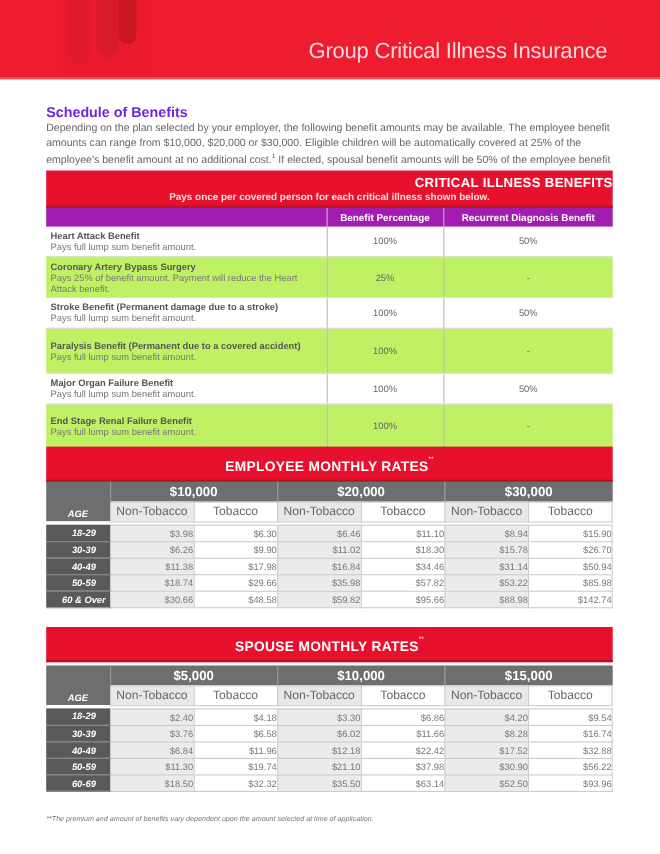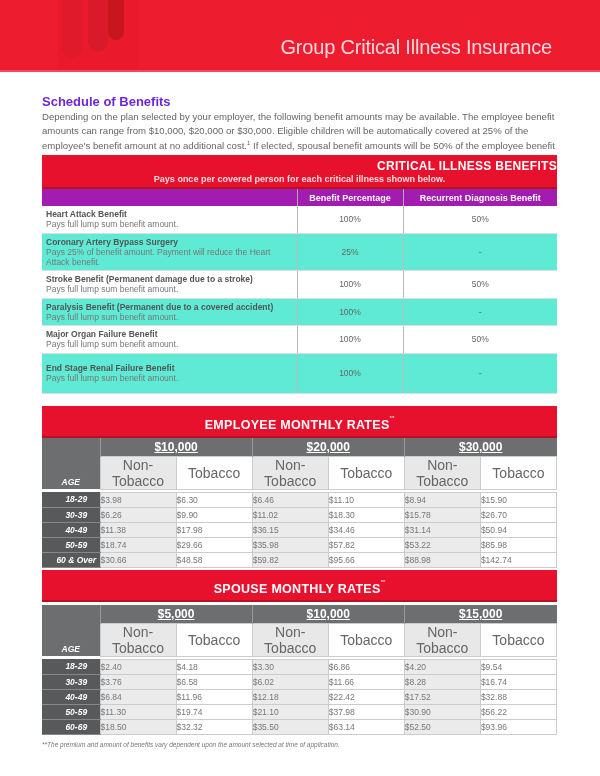--- a/index.html
+++ b/index.html
@@ -20,34 +20,34 @@
   .ci { position: absolute; left: 42px; top: 155px; width: 515px; }
   .redhead { background: #e8112d; color: #fff; text-align: center; border-bottom: 2px solid #b5121f; }
   .ci .redhead { height: 34px; padding-top: 4px; }
   .redhead .h1 { font-size: 12px; font-weight: bold; letter-spacing: .3px; text-align: right; }
   .redhead .h2 { font-size: 9px; font-weight: bold; color: #fdd; margin-top: 1px; }
   .ci table { width: 100%; border-collapse: collapse; font-size: 8.5px; }
   .ci th { background: #a21caf; color: #fff; font-weight: bold; font-size: 9px; height: 17px; border-left: 1px solid #aaa; }
   .ci td { border-left: 1px solid #bbb; color: #666; text-align: center; vertical-align: middle; }
   .ci td.desc { text-align: left; padding: 3px 4px; line-height: 10px; border-left: none; color: #777; }
   .ci td.desc b { color: #555; display: block; }
-  .ci tr.alt td { background: #5eead4; }
+  .ci tr.alt td { background: #bef264; }
   .ci tr td { border-bottom: 1px solid #ddd; }
 
   .rates { position: absolute; left: 42px; width: 515px; }
   .rates .redhead { height: 32px; padding-top: 9px; }
   .rates .redhead .h1 { font-size: 12.5px; }
   .rates .redhead sup { font-size: 6px; vertical-align: top; }
   .rates table { width: 100%; border-collapse: collapse; table-layout: fixed; }
-  .rates .amt { background: #6d6e70; color: #fff; font-weight: bold; font-size: 12px; height: 18px; text-align: center; border-left: 1px solid #999; text-decoration: underline; }
+  .rates .amt { background: #6d6e70; color: #fff; font-weight: bold; font-size: 12px; height: 18px; text-align: center; border-left: 1px solid #999; }
   .rates .agehdr { background: #6d6e70; color: #fff; font-weight: bold; font-style: italic; font-size: 8.5px; width: 58px; }
-  .rates .sub { font-size: 14px; color: #666; text-align: center; height: 18px; border: 1px solid #ccc; }
+  .rates .sub { font-size: 11px; color: #666; text-align: center; height: 18px; border: 1px solid #ccc; }
   .rates .sub.nt { background: #e8e8e8; }
   .rates .age { background: #58595b; color: #fff; font-style: italic; font-weight: bold; font-size: 8.5px; text-align: center; height: 15px; border-bottom: 1px solid #888; padding-left: 11px; }
-  .rates td.v { font-size: 8.5px; color: #777; text-align: left; border: 1px solid #ccc; }
+  .rates td.v { font-size: 8.5px; color: #777; text-align: right; border: 1px solid #ccc; }
   .rates td.v.nt { background: #ebebeb; }
   .rates .spacer td { height: 3px; background: #fff; }
 
   .footnote { position: absolute; left: 42px; top: 741px; font-size: 6.5px; font-style: italic; color: #777; }
 </style>
 </head>
 <body>
 
 <div class="banner">
   <div class="stripe s0"></div>
@@ -86,21 +86,21 @@
     <tr class="alt" style="height:37px">
       <td class="desc"><b>Coronary Artery Bypass Surgery</b><span>Pays 25% of benefit amount. Payment will reduce the Heart Attack benefit.</span></td>
       <td>25%</td>
       <td>-</td>
     </tr>
     <tr style="height:28px">
       <td class="desc"><b>Stroke Benefit (Permanent damage due to a stroke)</b><span>Pays full lump sum benefit amount.</span></td>
       <td>100%</td>
       <td>50%</td>
     </tr>
-    <tr class="alt" style="height:27px">
+    <tr class="alt" style="height:41px">
       <td class="desc"><b>Paralysis Benefit (Permanent due to a covered accident)</b><span>Pays full lump sum benefit amount.</span></td>
       <td>100%</td>
       <td>-</td>
     </tr>
     <tr style="height:28px">
       <td class="desc"><b>Major Organ Failure Benefit</b><span>Pays full lump sum benefit amount.</span></td>
       <td>100%</td>
       <td>50%</td>
     </tr>
     <tr class="alt" style="height:40px">
@@ -159,21 +159,21 @@
       <td class="v">$9.90</td>
       <td class="v nt">$11.02</td>
       <td class="v">$18.30</td>
       <td class="v nt">$15.78</td>
       <td class="v">$26.70</td>
     </tr>
     <tr>
       <td class="age">40-49</td>
       <td class="v nt">$11.38</td>
       <td class="v">$17.98</td>
-      <td class="v nt">$36.15</td>
+      <td class="v nt">$16.84</td>
       <td class="v">$34.46</td>
       <td class="v nt">$31.14</td>
       <td class="v">$50.94</td>
     </tr>
     <tr>
       <td class="age">50-59</td>
       <td class="v nt">$18.74</td>
       <td class="v">$29.66</td>
       <td class="v nt">$35.98</td>
       <td class="v">$57.82</td>

